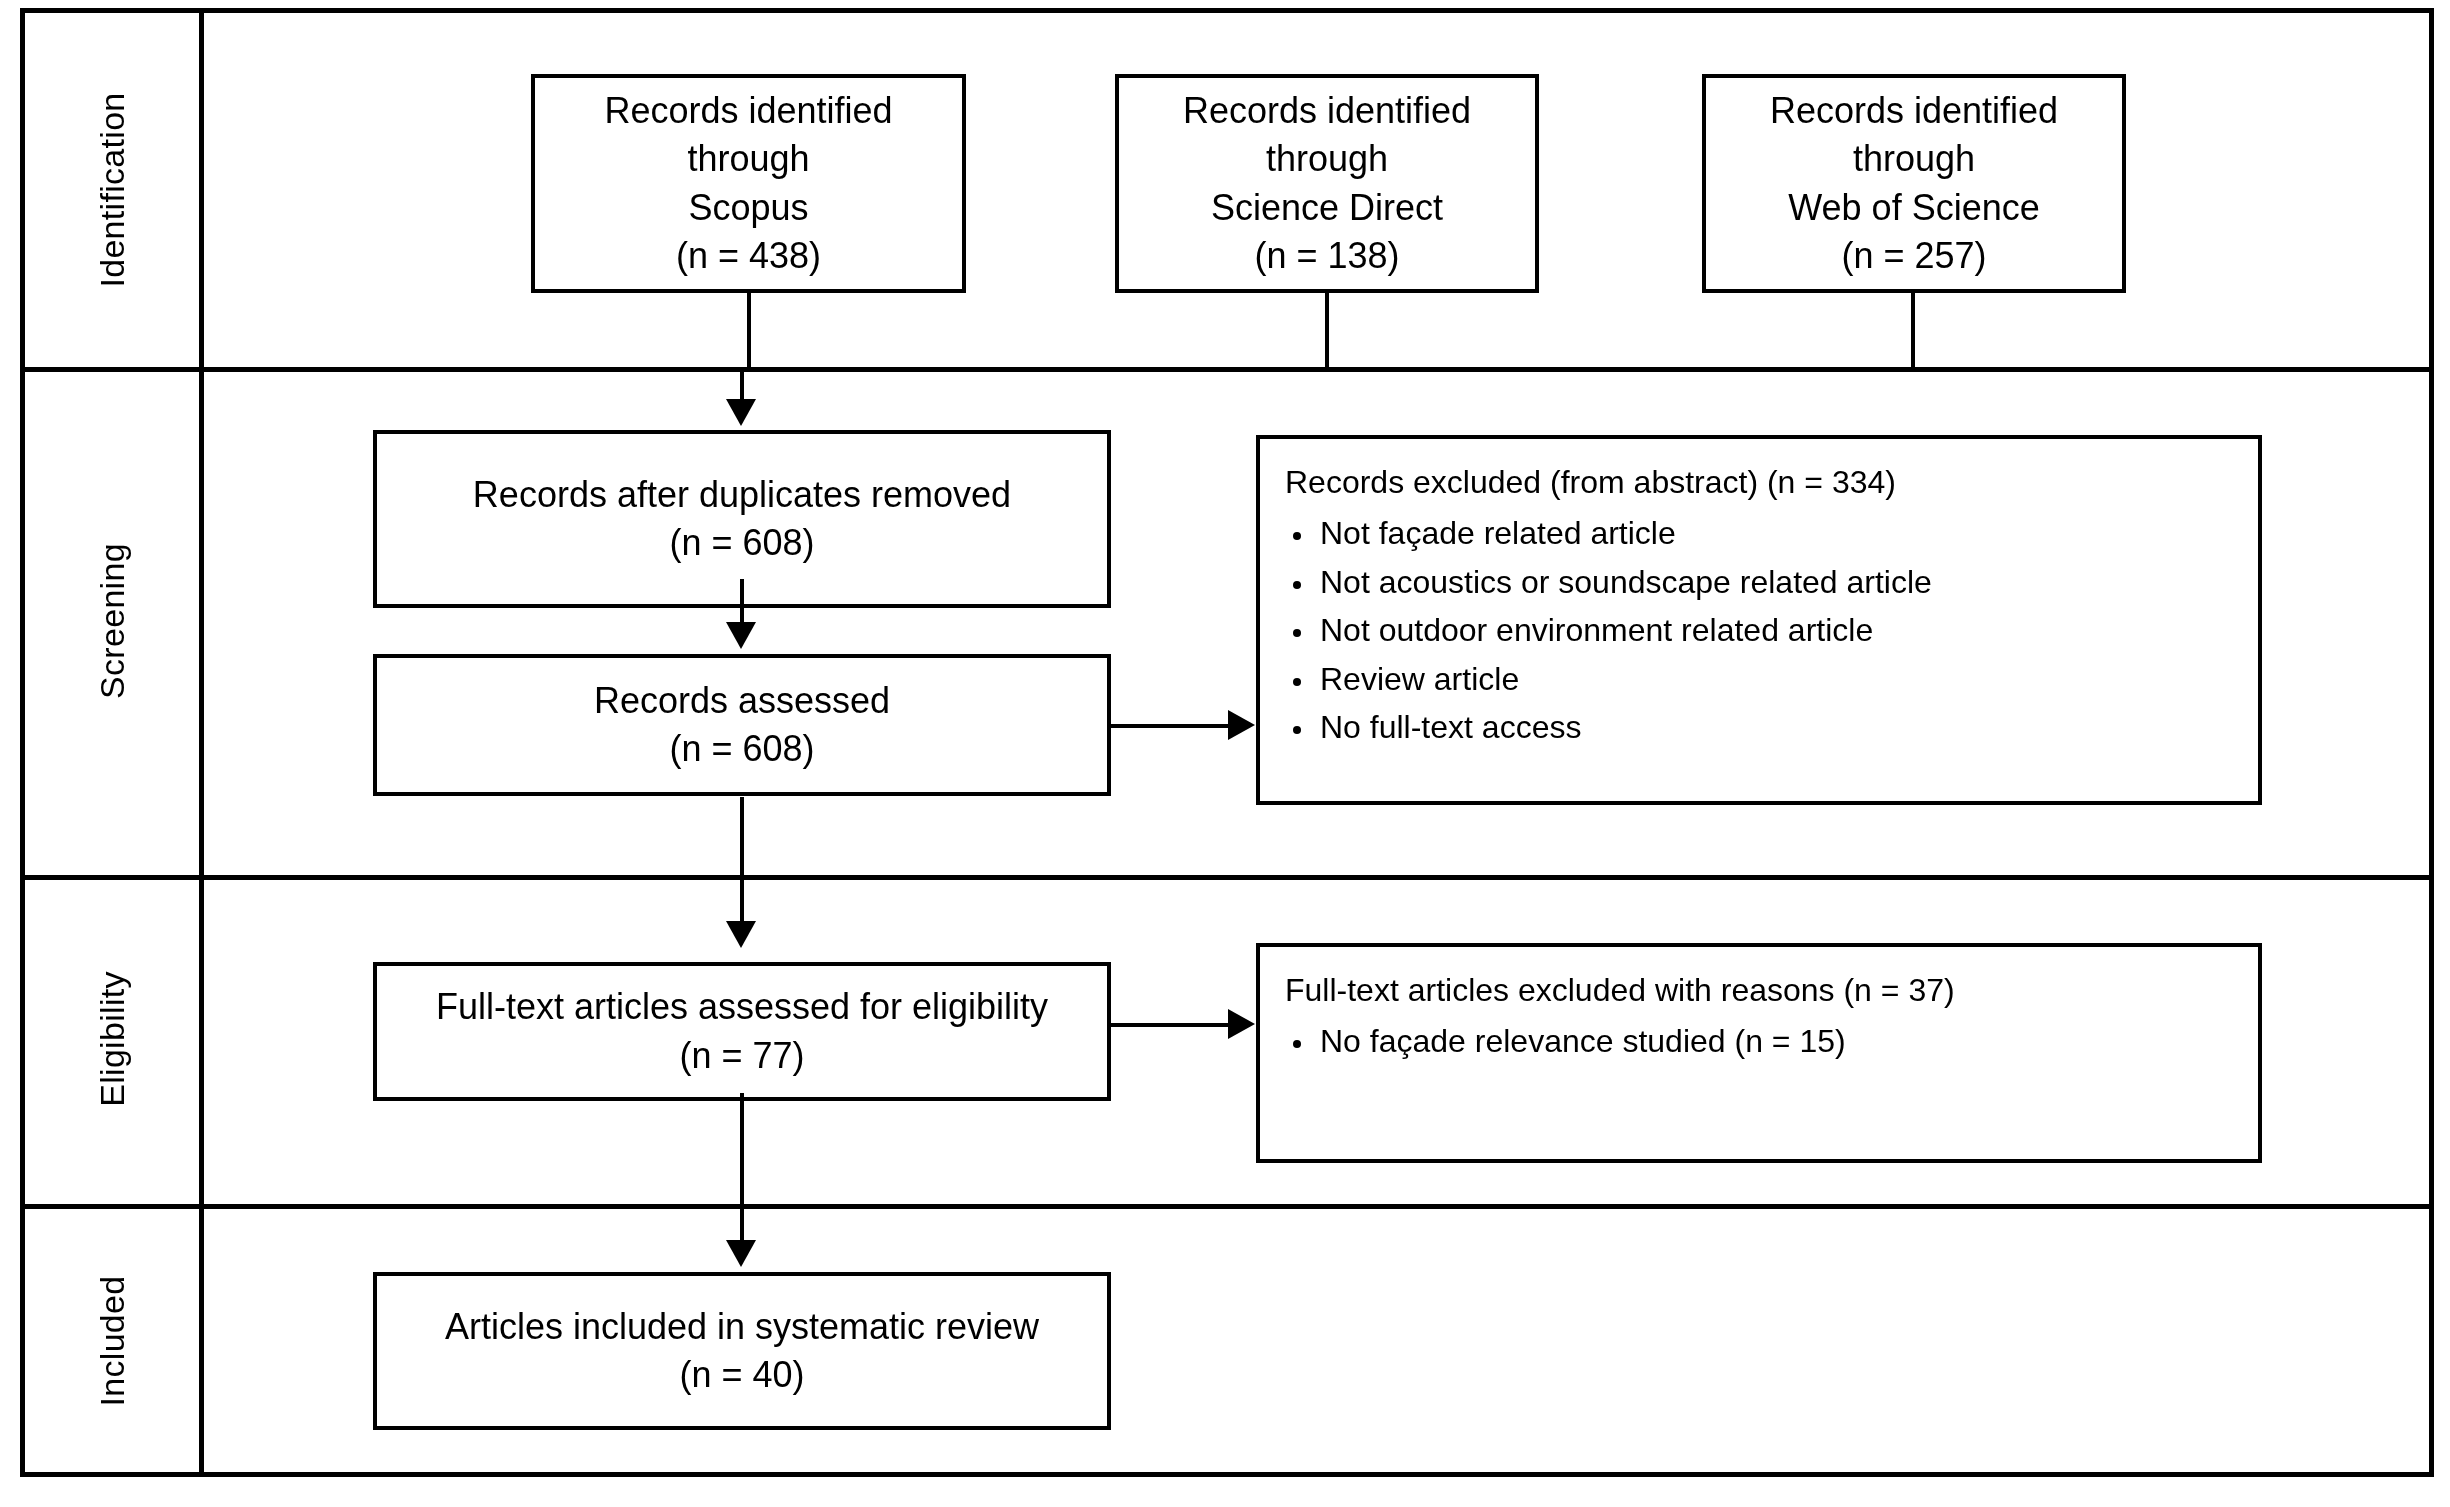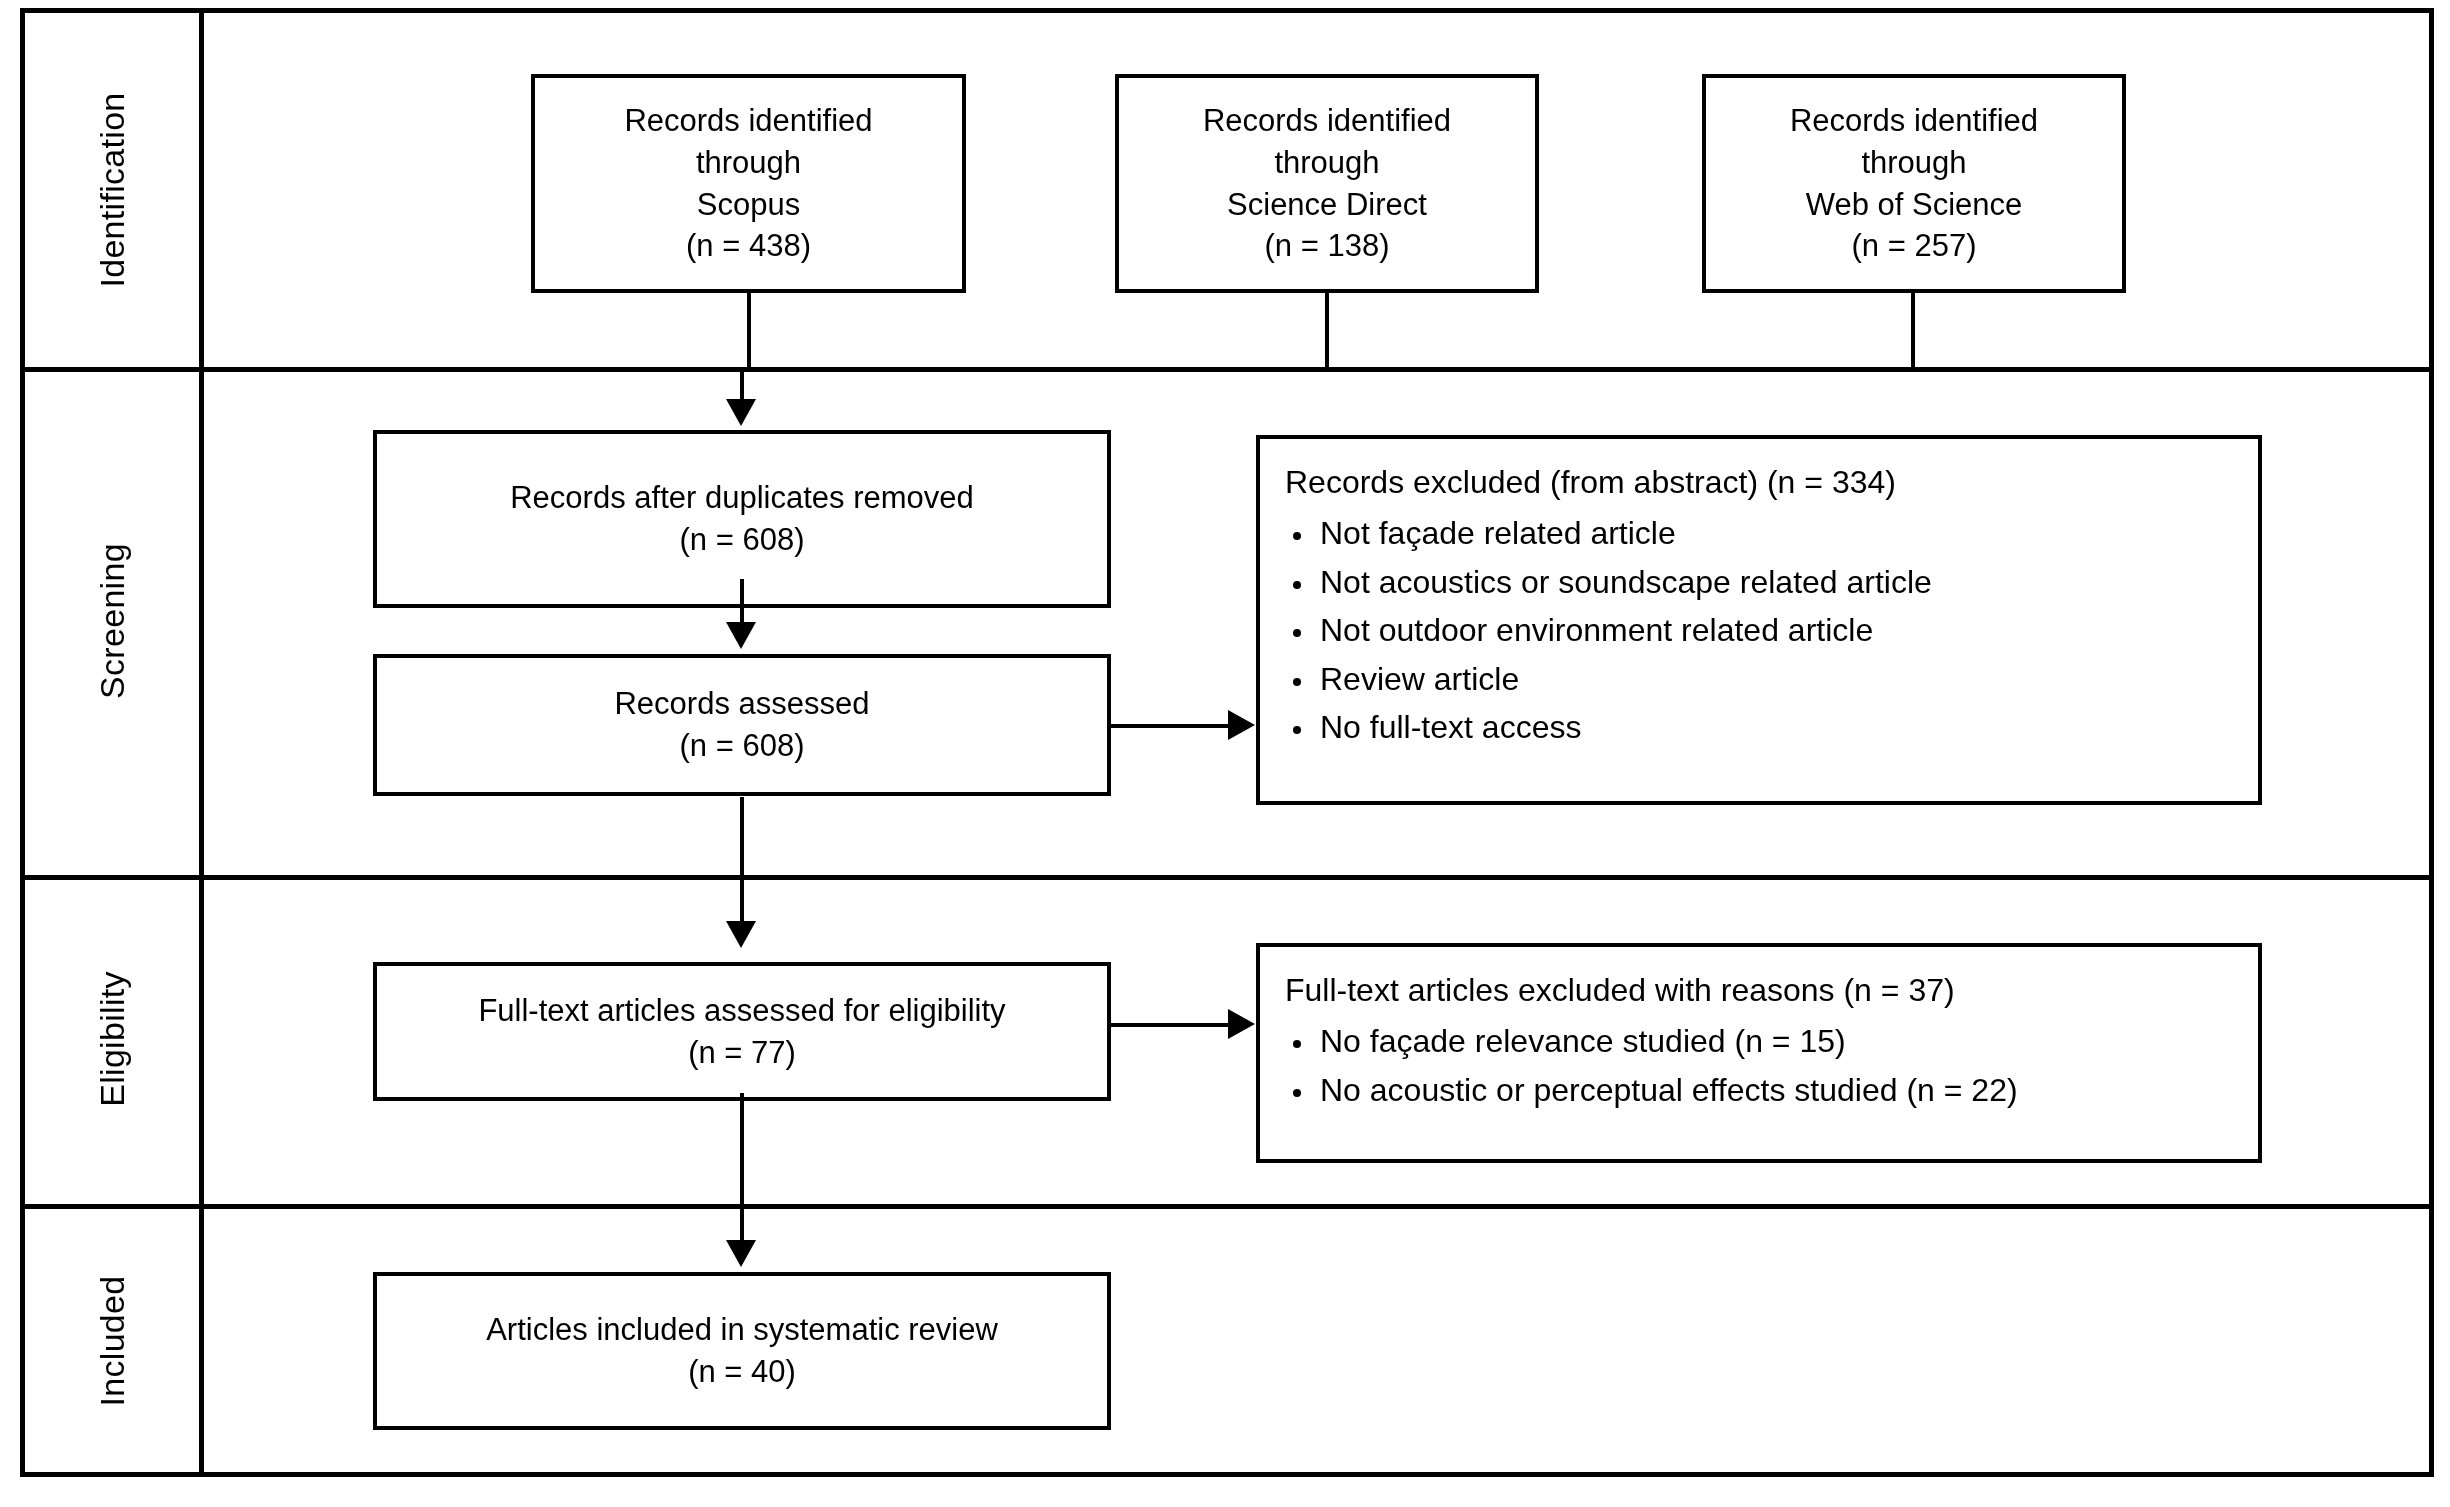--- a/index.html
+++ b/index.html
@@ -73,21 +73,21 @@
   
   .node {
     position: absolute;
     border: 4px solid #000000;
     box-sizing: border-box;
     background: #ffffff;
     display: flex;
     flex-direction: column;
     align-items: center;
     justify-content: center;
-    font-size: 31px;
+    font-size: 36px;
     line-height: 1.34;
     text-align: center;
   }
   .node .line { display: block; white-space: nowrap; }
 
   
   .src-1 { left: 531px;  top: 74px; width: 435px; height: 219px; }
   .src-2 { left: 1115px; top: 74px; width: 424px; height: 219px; }
   .src-3 { left: 1702px; top: 74px; width: 424px; height: 219px; }
 
@@ -292,21 +292,20 @@
     <span class="line">(n = 77)</span>
   </div>
 
   <div class="hline c-excl2-line"></div>
   <div class="arrow-right c-excl2-arrow"></div>
 
   <div class="list-node excl-eligibility">
     <span class="headline">Full-text articles excluded with reasons (n = 37)</span>
     <ul>
       <li>No façade relevance studied (n = 15)</li>
-      <li>No acoustic or perceptual effects studied (n = 22)</li>
     </ul>
   </div>
 
   <div class="vline c-inc-stem"></div>
   <div class="arrow-down c-inc-arrow"></div>
 
   <div class="node node-included">
     <span class="line">Articles included in systematic review</span>
     <span class="line">(n = 40)</span>
   </div>

